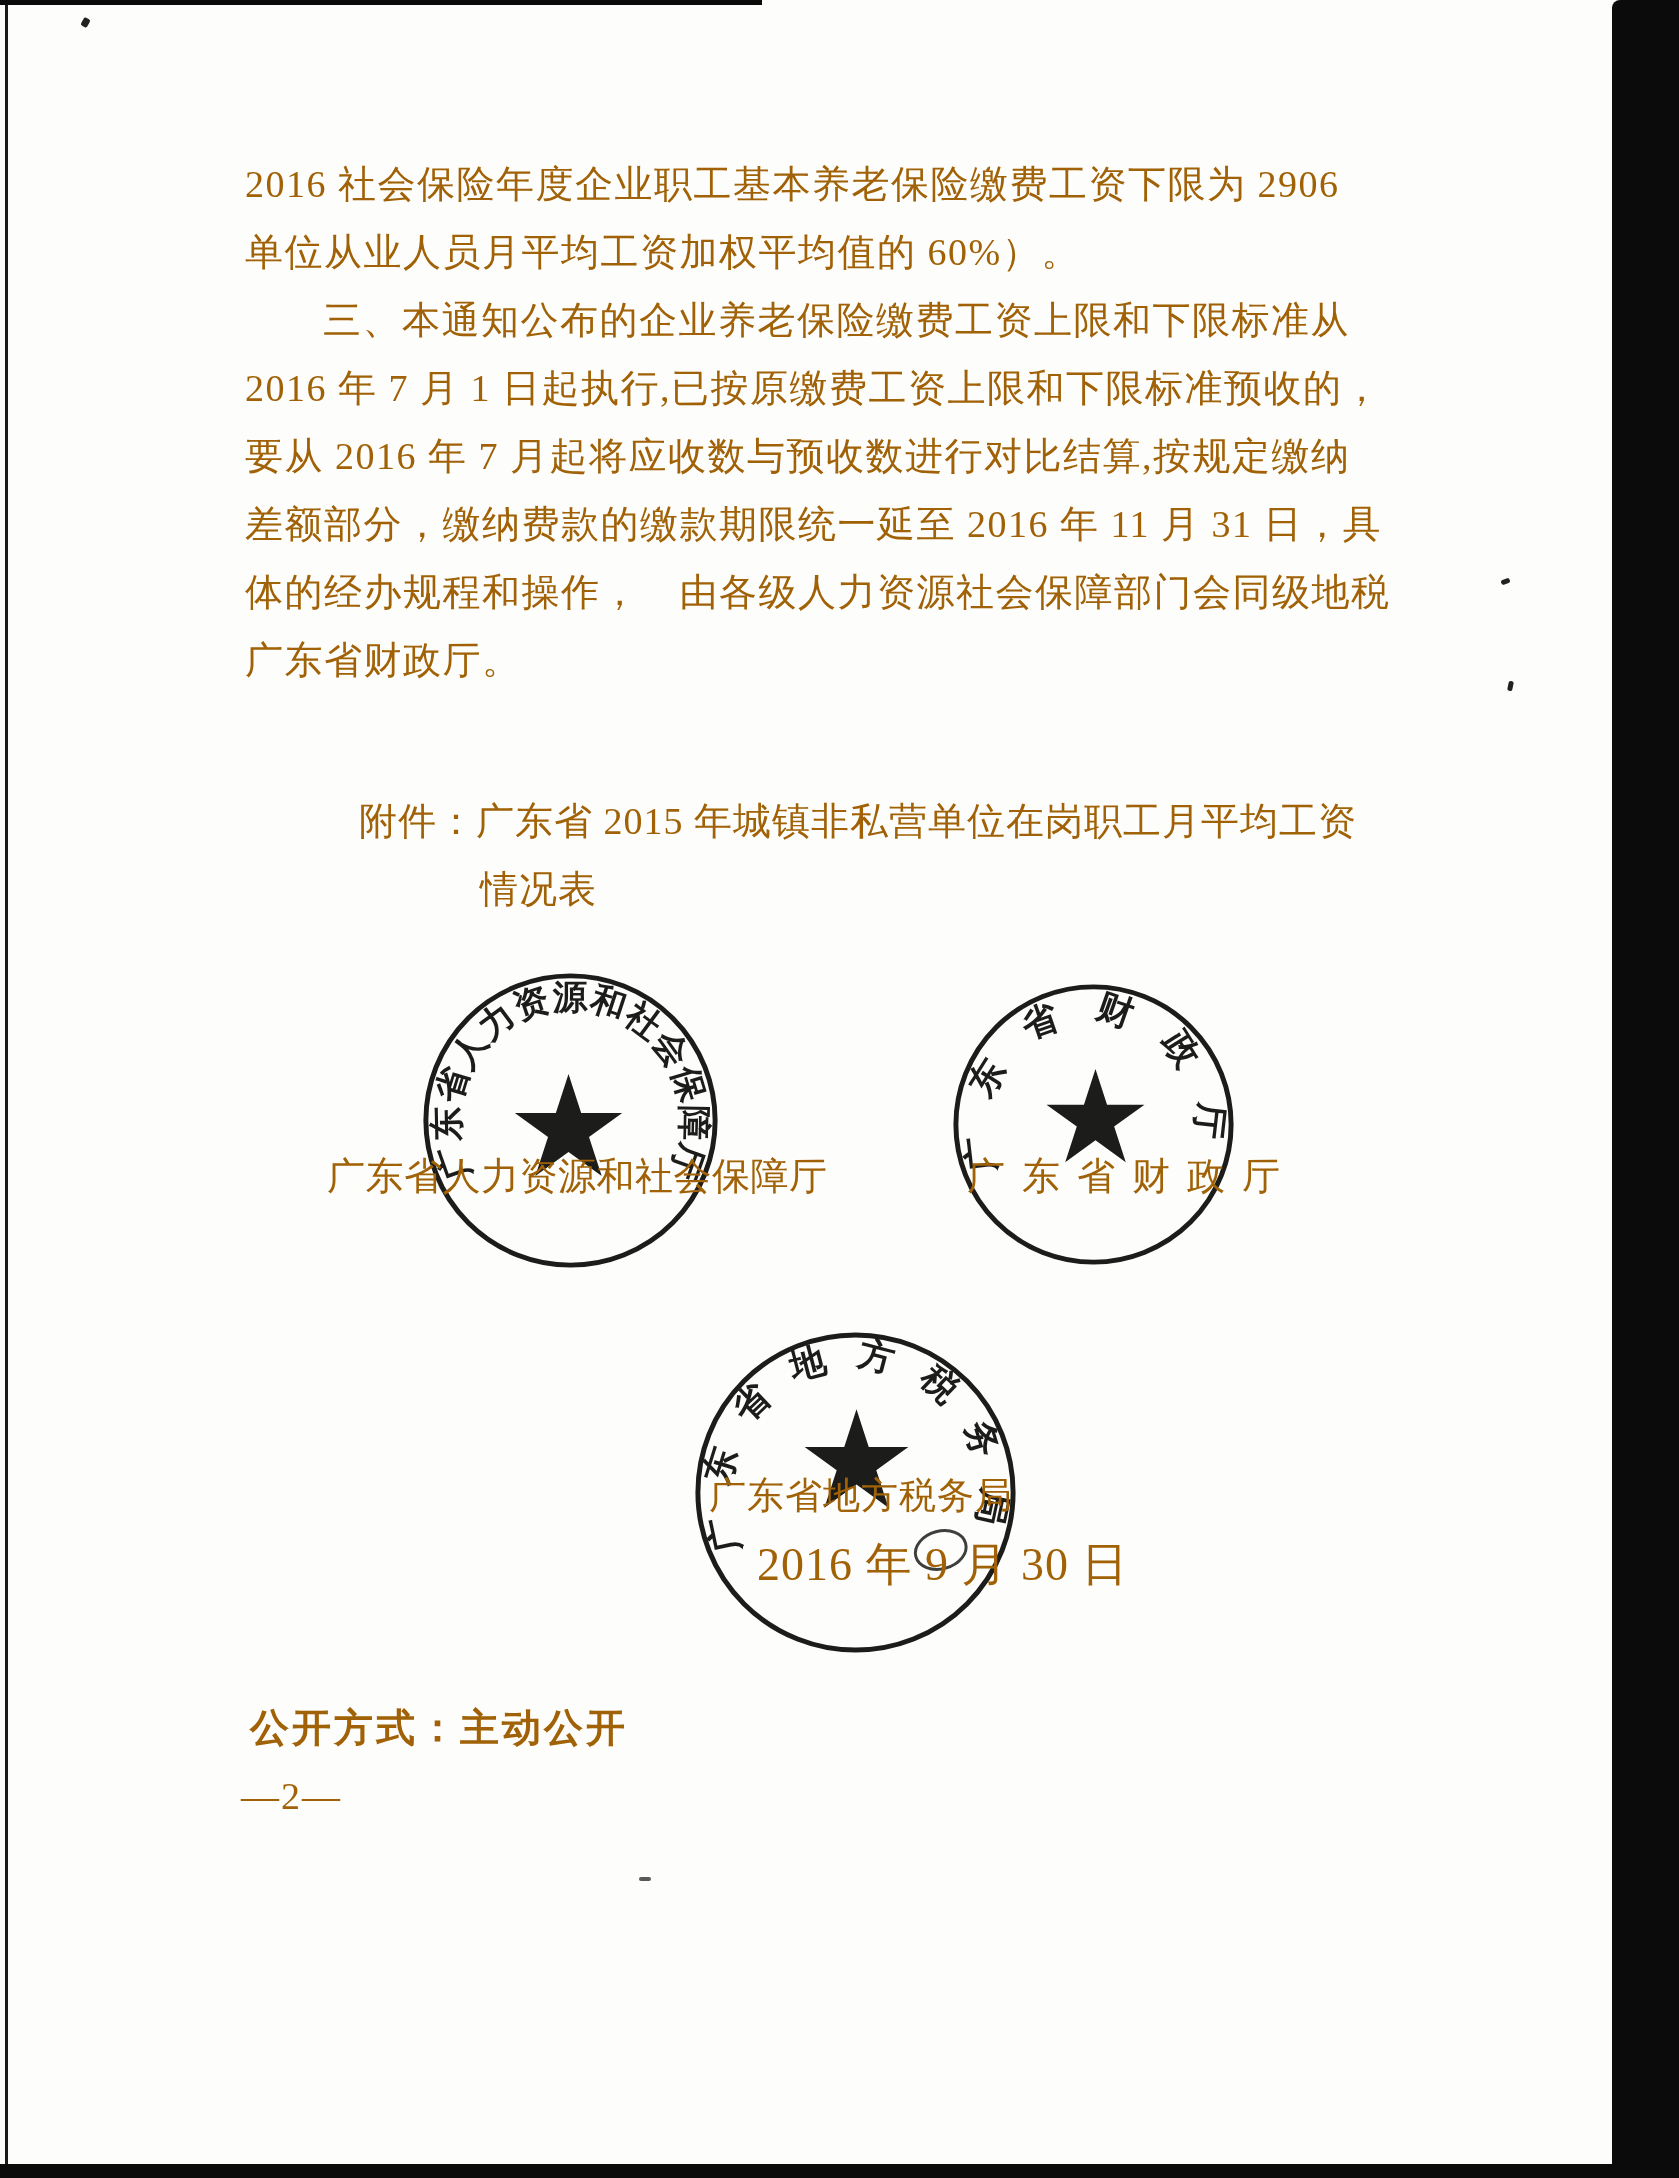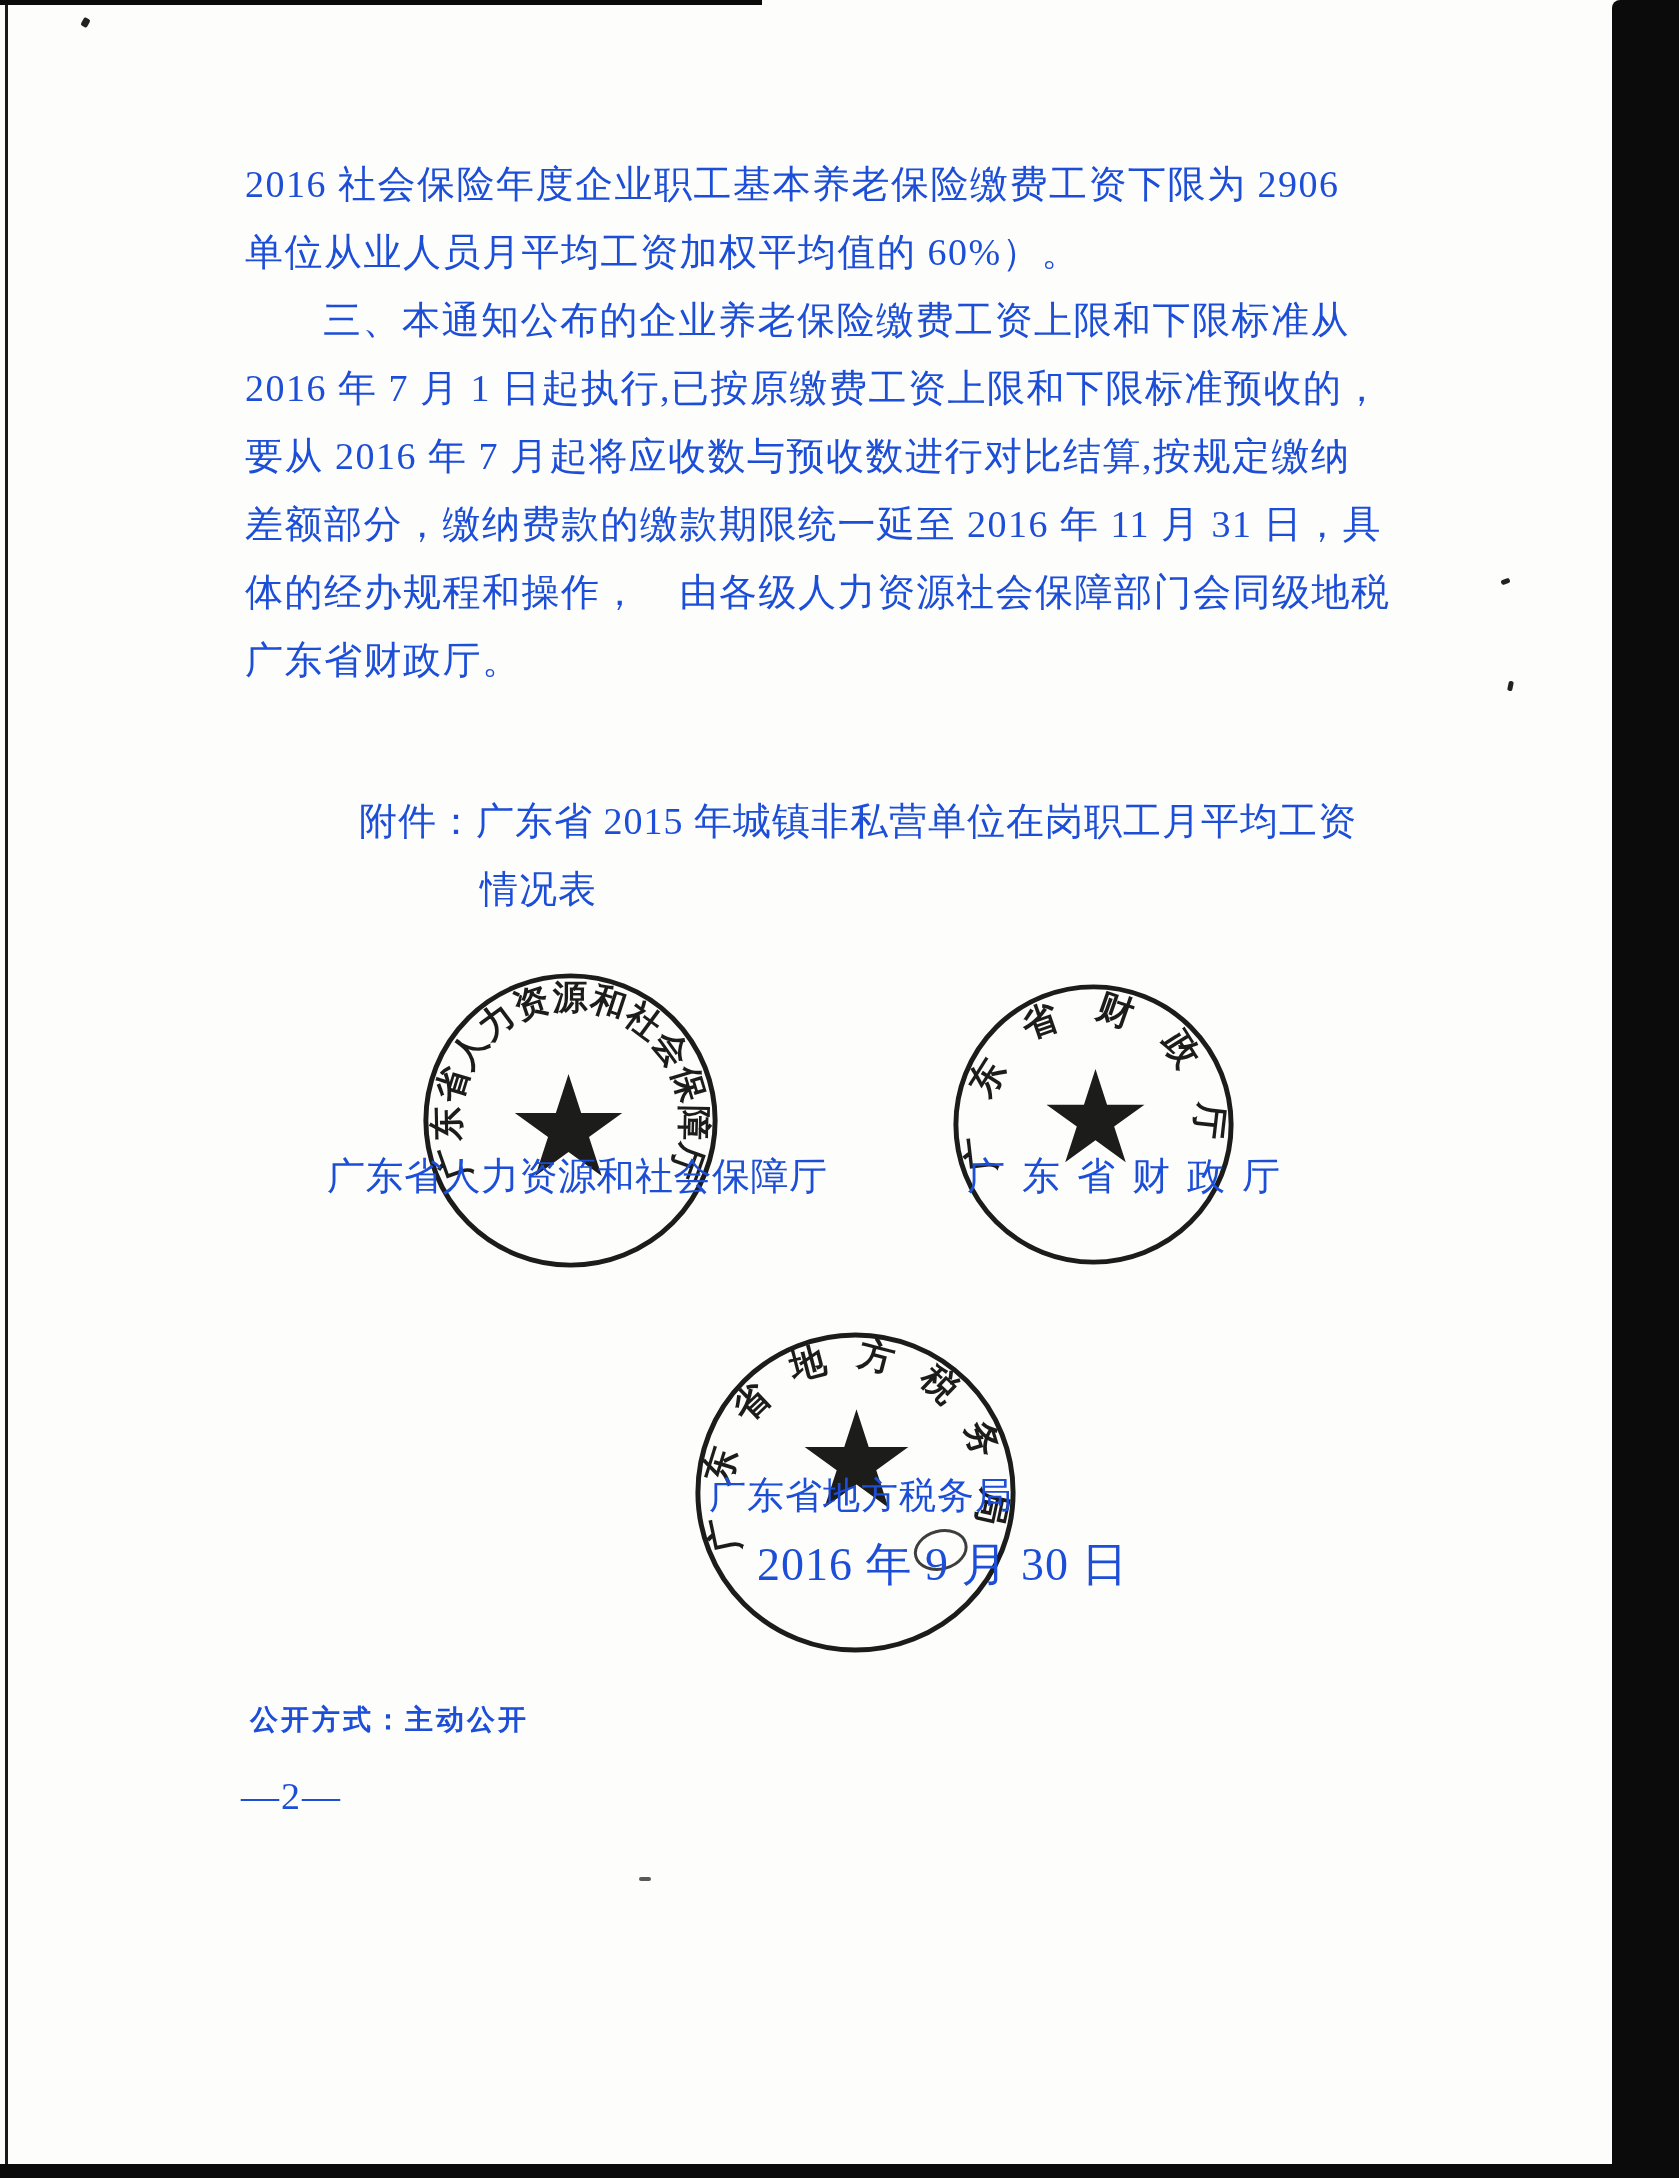--- a/index.html
+++ b/index.html
@@ -2,21 +2,21 @@
 <html><head>
 <meta charset="utf-8">
 <style>
   html,body{margin:0;padding:0;background:#ffffff;}
   .page{
     position:relative;
     width:1679px;height:2178px;
     background:#fdfdfb;
     overflow:hidden;
     font-family:"Liberation Serif","DejaVu Serif",serif;
-    color:#1d4ed8;
+    color:#a16207;
   }
   
   .edge{position:absolute;background:#0b0b0b;}
   .edge-left{left:5px;top:0;width:3px;height:2166px;background:#1a1a1a;}
   .edge-right{left:1612px;top:0;width:67px;height:2178px;border-radius:8px 0 0 0;}
   .edge-bottom{left:0;top:2164px;width:1679px;height:14px;}
   .edge-top{left:0;top:0;width:762px;height:5px;}
   .speck{position:absolute;background:#222;border-radius:2px;}
   .speck-a{left:82px;top:18px;width:7px;height:9px;transform:rotate(28deg);}
   .speck-b{left:1501px;top:579px;width:9px;height:5px;transform:rotate(-18deg);}
@@ -51,21 +51,21 @@
     font-family:"Liberation Serif","DejaVu Serif",serif;
     fill:#1c1c1a;font-weight:bold;
   }
   .stamp .ring{stroke:#1c1c1a;stroke-width:5;fill:none;}
   .stamp .star{fill:#1c1c1a;}
   .stamp .scribble{stroke:#1c1c1a;stroke-width:3;fill:none;opacity:.85;}
   
   .disclosure{
     position:absolute;left:250px;top:1701px;
     font-family:"DejaVu Sans","Liberation Sans",sans-serif;
-    font-weight:700;font-size:28px;letter-spacing:3px;white-space:nowrap;
+    font-weight:700;font-size:39px;letter-spacing:3px;white-space:nowrap;
   }
   .page-number{position:absolute;left:241px;top:1774px;font-size:38px;letter-spacing:2px;}
 </style>
 </head>
 <body>
 
 <div class="page">
 
   <div class="edge edge-left"></div>
   <div class="edge edge-right"></div>

